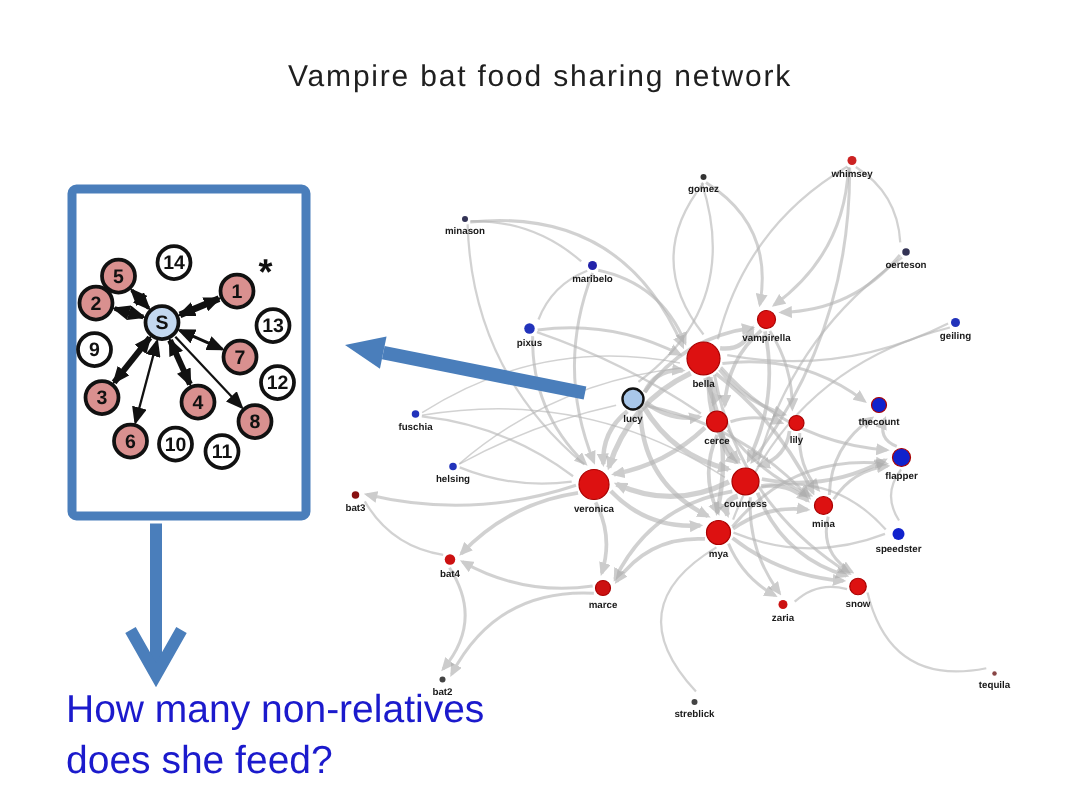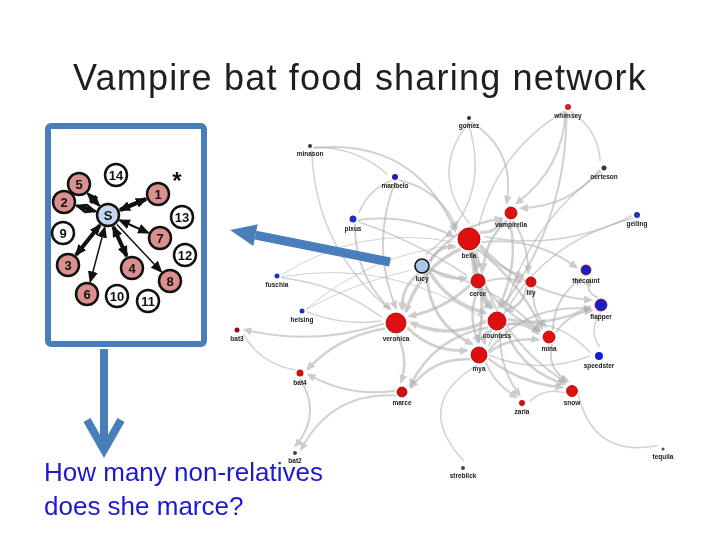--- a/index.html
+++ b/index.html
@@ -1,19 +1,19 @@
 <!DOCTYPE html>
 <html><head>
 <meta charset="utf-8">
 <style>
   html,body{margin:0;padding:0;background:#fff;}
   #slide{position:relative;width:720px;height:540px;background:#ffffff;overflow:hidden;
          font-family:"Liberation Sans",sans-serif;}
-  #title{position:absolute;top:57px;left:0;width:720px;text-align:center;
-         font-size:36px;letter-spacing:1.2px;color:#1f1f1f;font-weight:400;}
+  #title{position:absolute;top:40px;left:0;width:720px;text-align:center;
+         font-size:20px;letter-spacing:1.2px;color:#1f1f1f;font-weight:400;}
   #scene{position:absolute;top:0;left:0;}
   #question{position:absolute;left:44px;top:455px;font-size:26px;line-height:34px;font-weight:400;}
   .netlabel{font-size:6.5px;font-weight:bold;fill:#1a1a1a;text-anchor:middle;}
   .insetnum{font-size:13px;font-weight:600;fill:#111;text-anchor:middle;}
 </style>
 </head>
 <body>
 
 <div id="slide">
   <div id="title">Vampire bat food sharing network</div>
@@ -224,15 +224,15 @@
       </g>
 
     <g id="down-arrow" fill="none">
       <line x1="104" y1="349" x2="104" y2="444" stroke-width="8" stroke="#4a7ebb"></line>
       <polyline points="87,420 104,450 121,420" stroke-width="8" stroke="#4a7ebb"></polyline>
     </g>
   </svg>
 
   <div id="question" style="color: rgb(27, 26, 204);">
     <div>How many non-relatives</div>
-    <div>does she marce?</div>
+    <div>does she feed?</div>
   </div>
 </div>
 
 </body></html>

